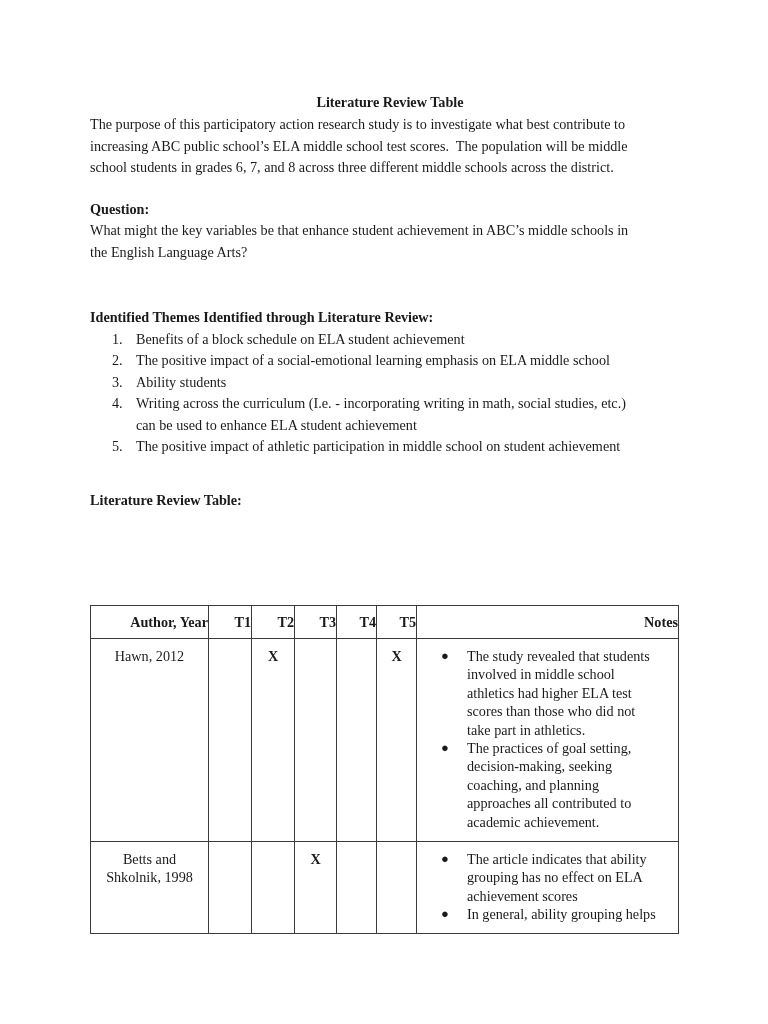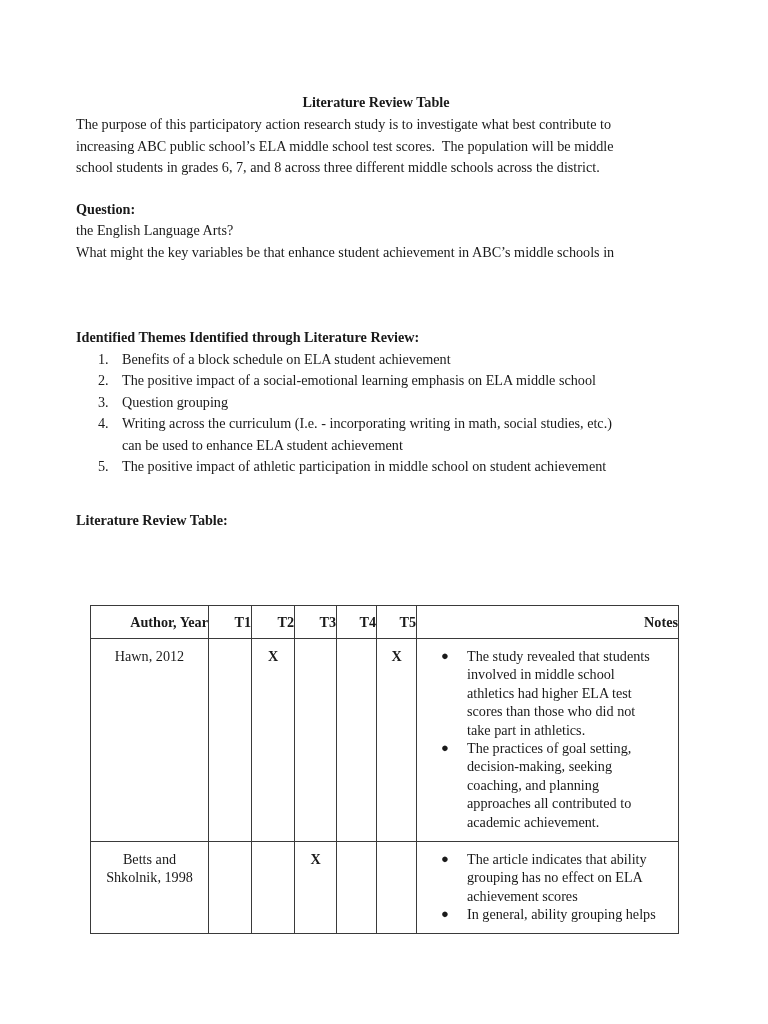--- a/index.html
+++ b/index.html
@@ -12,38 +12,38 @@
       height: 1024px;
       position: relative;
       overflow: hidden;
       font-family: "Liberation Serif", "DejaVu Serif", serif;
       color: #1a1a1a;
       font-size: 14.2px;
       line-height: 21.5px;
     }
     .page {
       position: absolute;
-      left: 76px;
+      left: 90px;
       top: 92px;
       width: 600px;
     }
     .title {
       text-align: center;
       font-weight: bold;
       margin: 0;
       height: 22px;
     }
     .heading {
       font-weight: bold;
       margin: 0;
     }
     p { margin: 0; }
     .purpose-head { margin-top: 20px; }
     .question-head { margin-top: 20px; }
-    .themes-head { margin-top: 64px; }
+    .themes-head { margin-top: 44px; }
     ol.themes {
       margin: 0;
       padding: 0;
       list-style: none;
     }
     ol.themes li {
       position: relative;
       padding-left: 46px;
     }
     ol.themes li .num {
@@ -109,37 +109,37 @@
   <p class="title">Literature Review Table</p>
 
   <div>
     <p>The purpose of this participatory action research study is to investigate what best contribute to</p>
     <p>increasing ABC public school’s ELA middle school test scores.&nbsp; The population will be middle</p>
     <p>school students in grades 6, 7, and 8 across three different middle schools across the district.</p>
   </div>
 
   <p class="heading question-head">Question:</p>
   <div>
+    <p>What might the key variables be that enhance student achievement in ABC’s middle schools in</p>
     <p>the English Language Arts?</p>
-    <p>What might the key variables be that enhance student achievement in ABC’s middle schools in</p>
   </div>
 
   <p class="heading themes-head">Identified Themes Identified through Literature Review:</p>
   <ol class="themes">
     <li>
       <span class="num">1.</span>
       <div>Benefits of a block schedule on ELA student achievement</div>
     </li>
     <li>
       <span class="num">2.</span>
       <div>The positive impact of a social-emotional learning emphasis on ELA middle school</div>
     </li>
     <li>
       <span class="num">3.</span>
-      <div>Question grouping</div>
+      <div>Ability students</div>
     </li>
     <li>
       <span class="num">4.</span>
       <div>Writing across the curriculum (I.e. - incorporating writing in math, social studies, etc.)</div>
       <div>can be used to enhance ELA student achievement</div>
     </li>
     <li>
       <span class="num">5.</span>
       <div>The positive impact of athletic participation in middle school on student achievement</div>
     </li>

